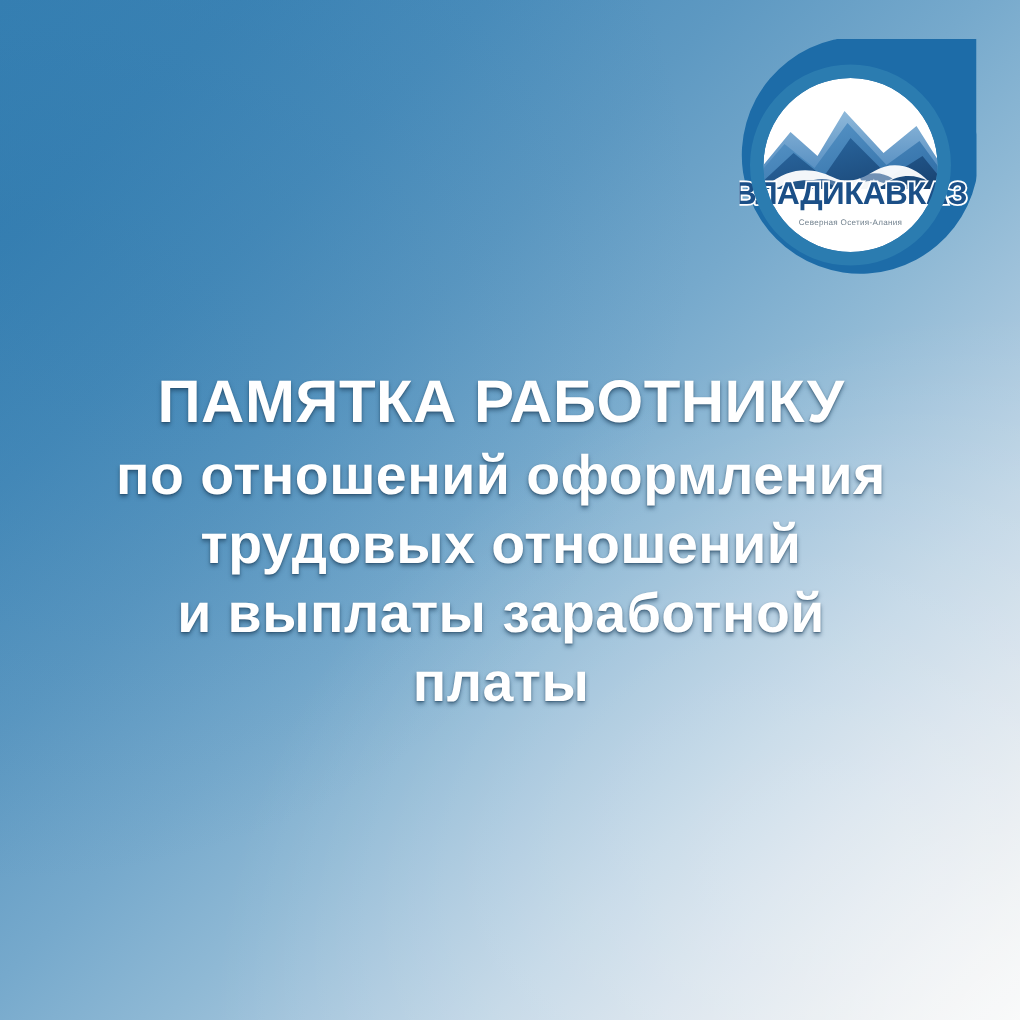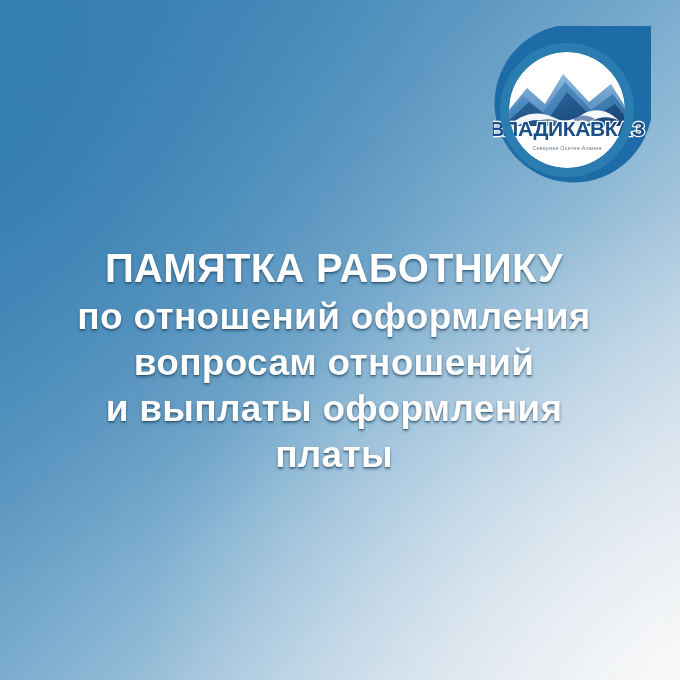--- a/index.html
+++ b/index.html
@@ -129,18 +129,18 @@
 
       <text x="74" y="124" text-anchor="middle" font-family="Liberation Sans, sans-serif" font-size="5.4" fill="#6f7f8c" letter-spacing="0.2">Северная Осетия-Алания</text>
 
       <circle cx="74" cy="84" r="62.5" fill="none" stroke="#2b7cb0" stroke-width="9"></circle>
     </svg>
   </div>
 
   <div class="headline">
     <div class="line line-1">ПАМЯТКА РАБОТНИКУ</div>
     <div class="line line-2">по отношений оформления</div>
-    <div class="line line-3">вопросам отношений</div>
-    <div class="line line-4">и выплаты оформления</div>
+    <div class="line line-3">трудовых отношений</div>
+    <div class="line line-4">и выплаты заработной</div>
     <div class="line line-5">платы</div>
   </div>
 
 </div>
 
 </body></html>

